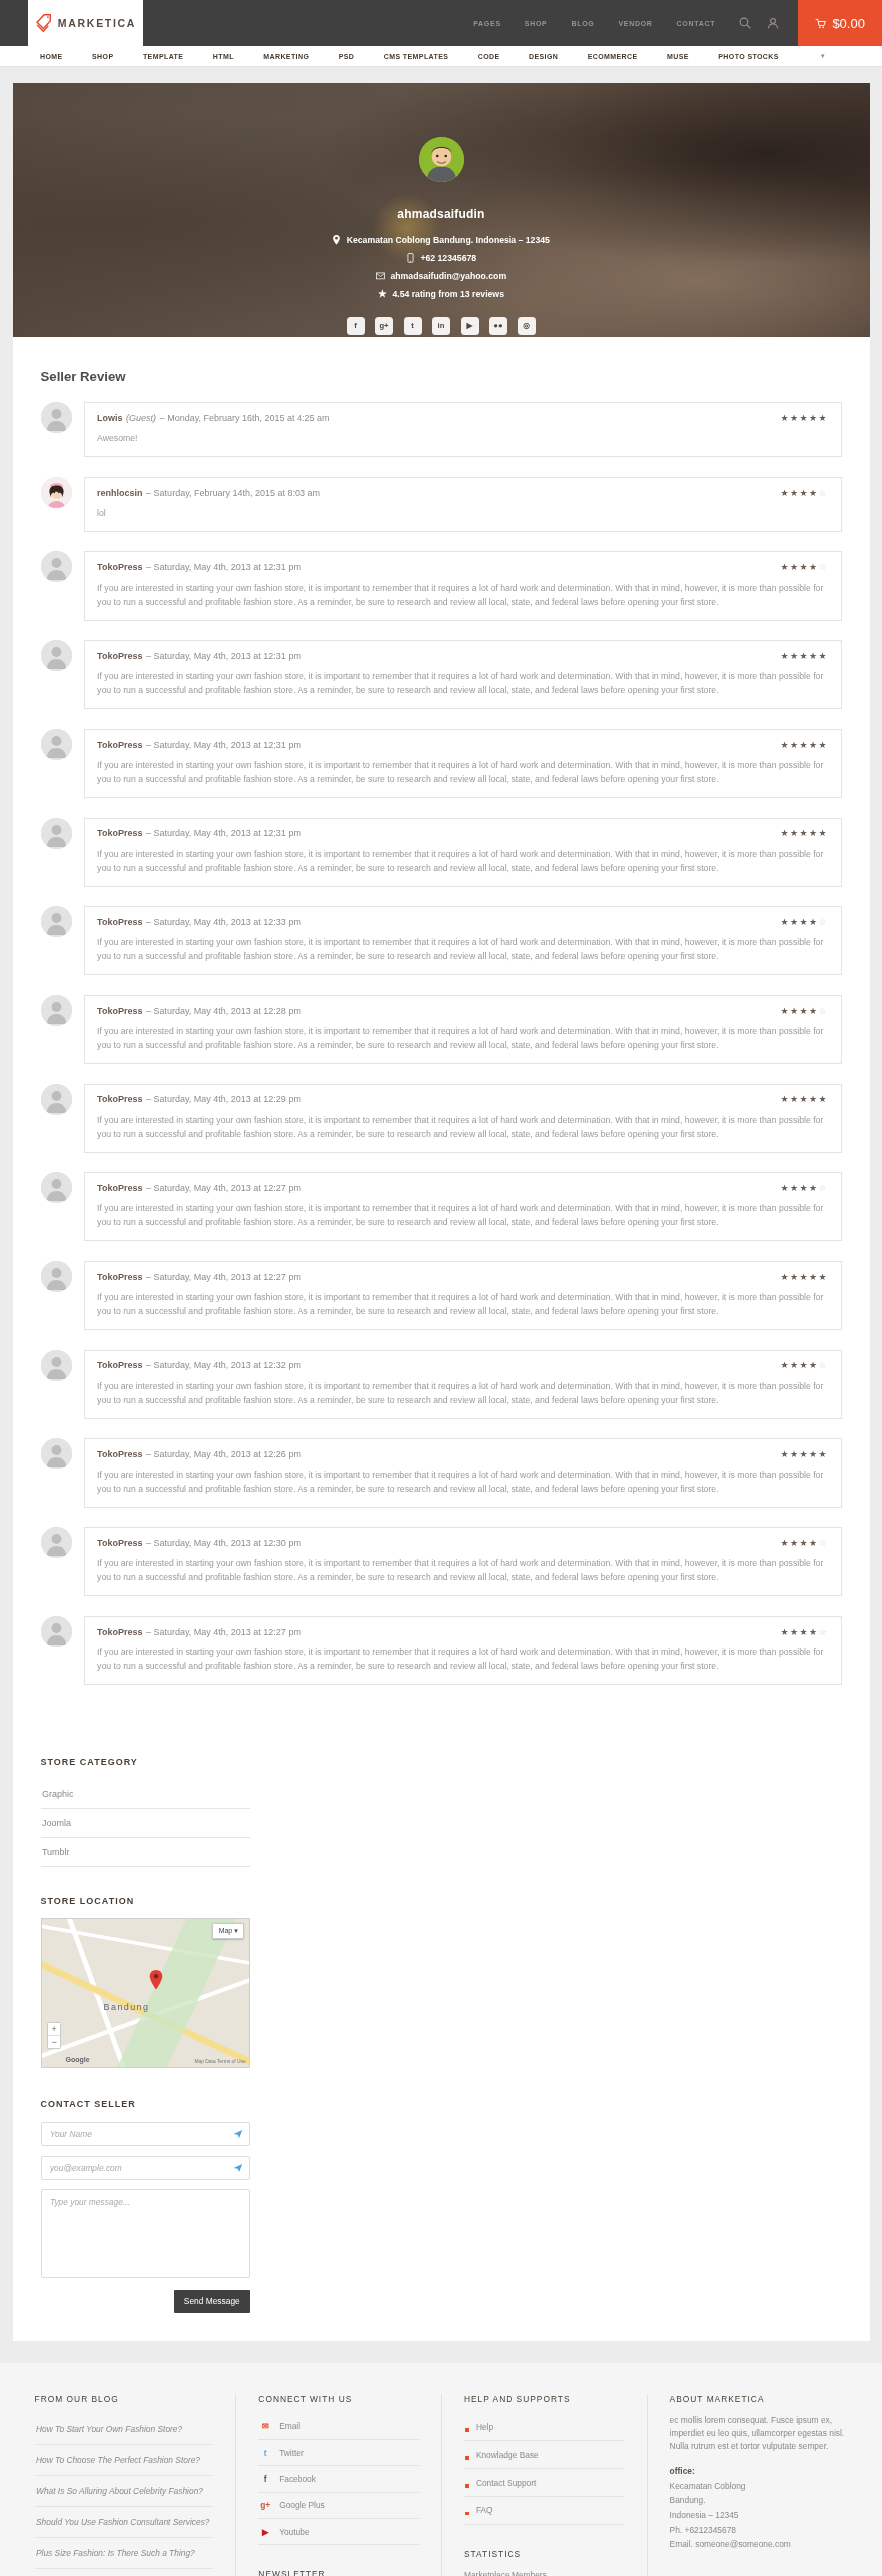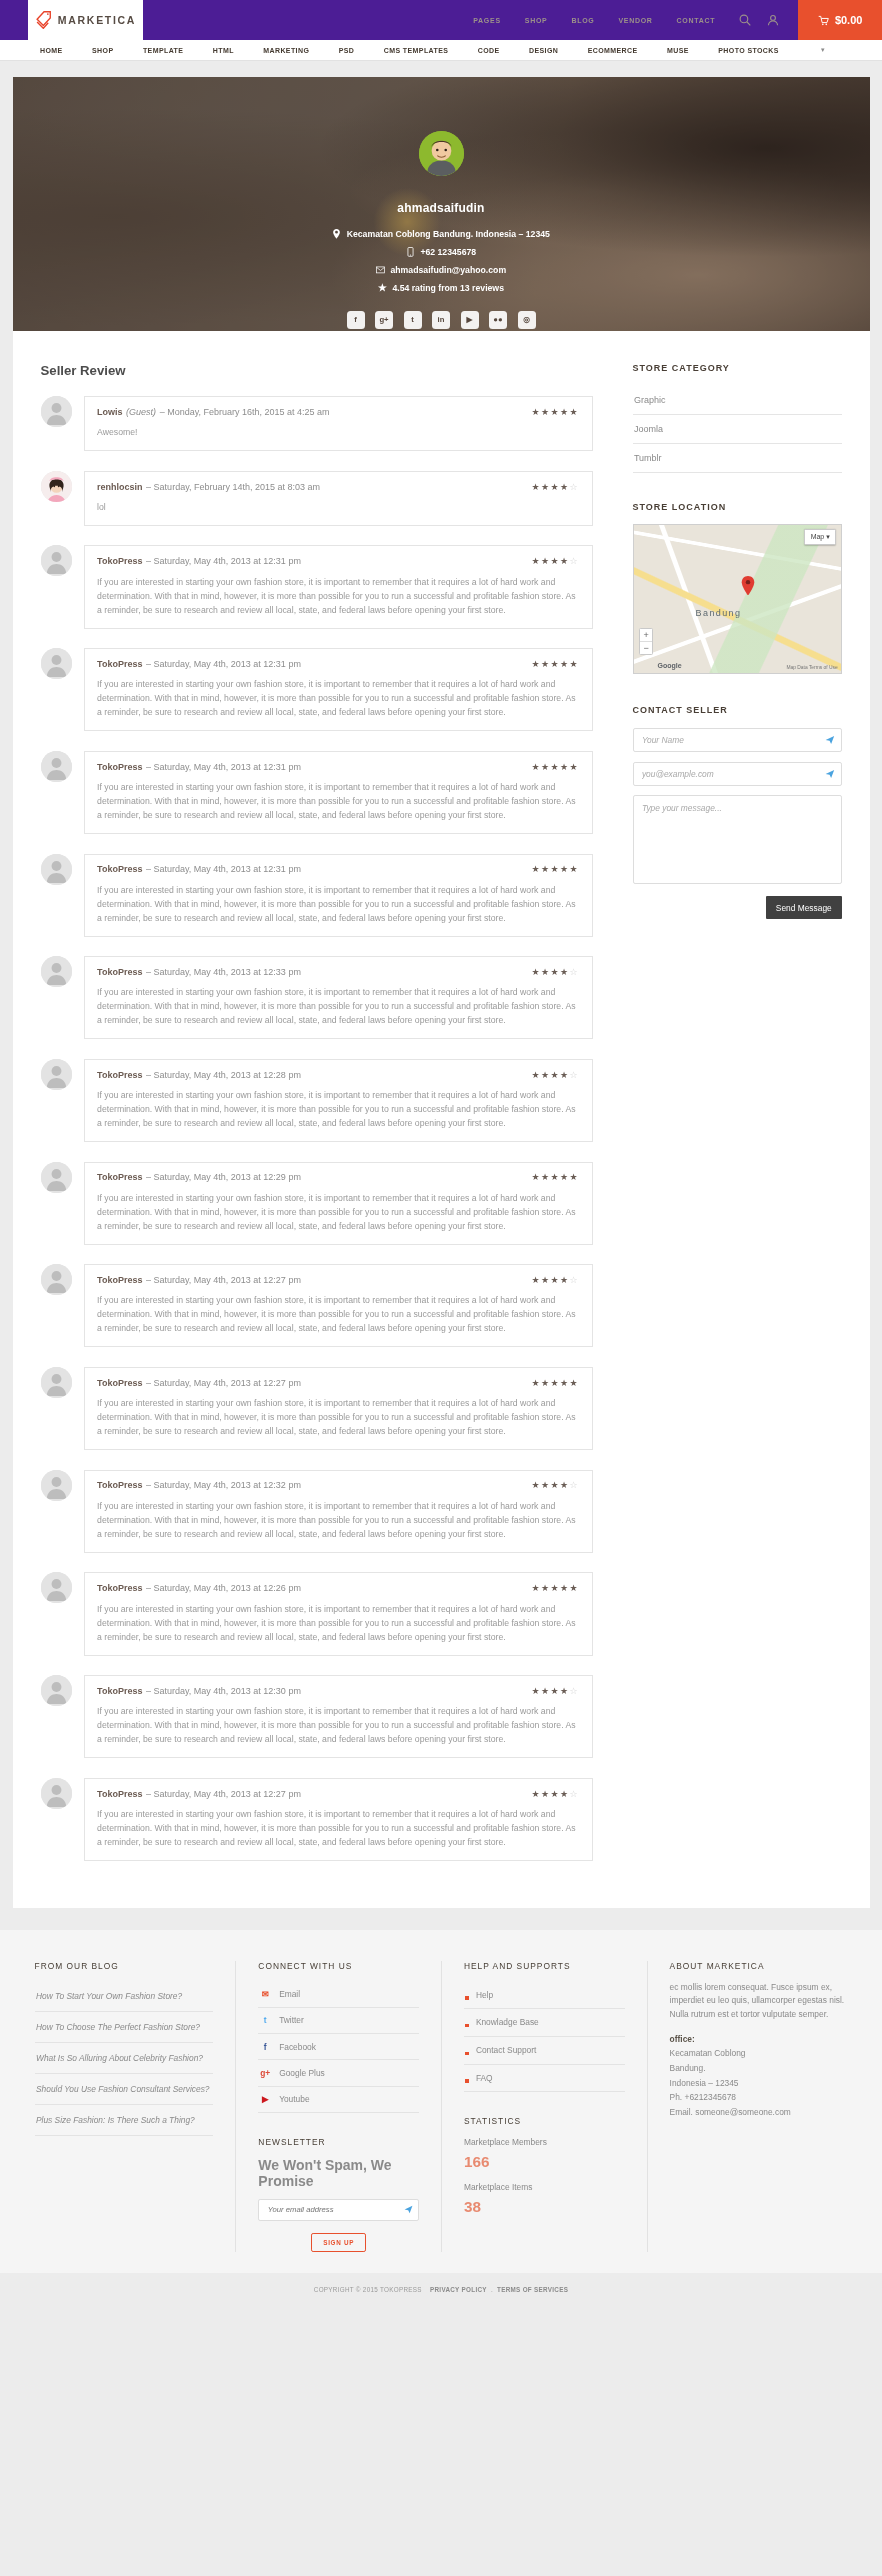--- a/index.html
+++ b/index.html
@@ -1,30 +1,30 @@
 <!DOCTYPE html>
 <html style="font-size:11px"><head>
 <meta charset="utf-8">
 <style>
   * { margin:0; padding:0; box-sizing:border-box; }
   body { width:882px; background:#ececec; font-family:"Liberation Sans", sans-serif; }
   a { text-decoration:none; }
 
   
-  .topbar { height:40px; background:#4c1d95; display:flex; align-items:stretch; }
+  .topbar { height:46px; background:#404040; display:flex; align-items:stretch; }
   .logo-box { background:#fff; width:115px; margin-left:28px; display:flex; align-items:center; justify-content:center; gap:6.3px; }
   .logo-box svg { width:16.7px; height:18px; }
   .brand { font-size:10.5px; font-weight:bold; letter-spacing:1.7px; color:#564b43; }
   .topnav { display:flex; align-items:center; gap:24px; margin-left:auto; }
   .topnav-item { color:#9c918a; font-size:7px; font-weight:bold; letter-spacing:0.7px; cursor:pointer; }
   .top-icons { display:flex; align-items:center; gap:15.3px; margin:0 19.5px 0 24px; }
   .top-icons svg { width:12px; height:12px; display:block; cursor:pointer; }
   .cart-btn { background:#e8502d; width:84px; display:flex; align-items:center; justify-content:center; gap:6.3px; color:#fff; cursor:pointer; }
   .cart-btn svg { width:11px; height:11px; }
-  .cart-total { font-size:11px; font-weight:bold; }
+  .cart-total { font-size:13px; font-weight:normal; }
 
   
   .mainnav { background:#fff; border-bottom:0.7px solid #e2e2e2; height:21px; display:flex; align-items:center; padding:0 40px; gap:0; }
   .mainnav-items { display:flex; flex:1; justify-content:space-between; max-width:739px; }
   .mainnav-item { font-size:7px; font-weight:bold; letter-spacing:0.4px; color:#43392f; cursor:pointer; }
   .mainnav-caret { margin-left:42px; color:#8a8a8a; font-size:7px; cursor:pointer; }
 
   .page-wrap { width:857px; margin:0 auto; }
 
   
@@ -44,21 +44,21 @@
   .profile-avatar { width:45px; height:45px; border-radius:50%; overflow:hidden; margin:0 auto 25px; background:#8db92e; }
   .profile-name { font-size:12px; font-weight:bold; letter-spacing:0.2px; margin-bottom:9.8px; }
   .pline { font-size:8.7px; line-height:18px; display:flex; align-items:center; justify-content:center; gap:5.6px; font-weight:bold; }
   .pline svg { width:9px; height:9.8px; }
   .pline .star-glyph { font-size:9.8px; line-height:1; }
   .socials { margin-top:14px; display:flex; justify-content:center; gap:10.5px; }
   .social { width:18px; height:18px; border-radius:3.5px; background:rgba(255,255,255,.92); color:#55463c;
     font-size:7.7px; font-weight:bold; display:flex; align-items:center; justify-content:center; cursor:pointer; }
 
   
-  .main-card { background:#fff; padding:19.5px 28px 28px; display:flex; gap:40px; }
+  .main-card { background:#fff; padding:19.5px 28px 28px; display:flex; gap:40px;flex-direction:column; }
   .content-col { flex:1; }
   .section-title { font-size:13.2px; font-weight:bold; color:#4c4c4c; margin:12.6px 0 18px; }
 
   .review { display:flex; margin-bottom:19.5px; }
   .reviewer-avatar { width:31px; height:31px; border-radius:50%; overflow:hidden; flex:none; background:#e3e3e3; }
   .reviewer-avatar svg { display:block; }
   .rbox { flex:1; margin-left:12px; border:0.7px solid #e4e4e4; background:#fff; padding:9.8px 12.6px 11px; }
   .rhead { display:flex; align-items:baseline; font-size:9px; }
   .rname { font-weight:bold; color:#6b5b52; }
   .rsuffix { font-style:italic; color:#8d8d8d; margin-left:3.5px; }

